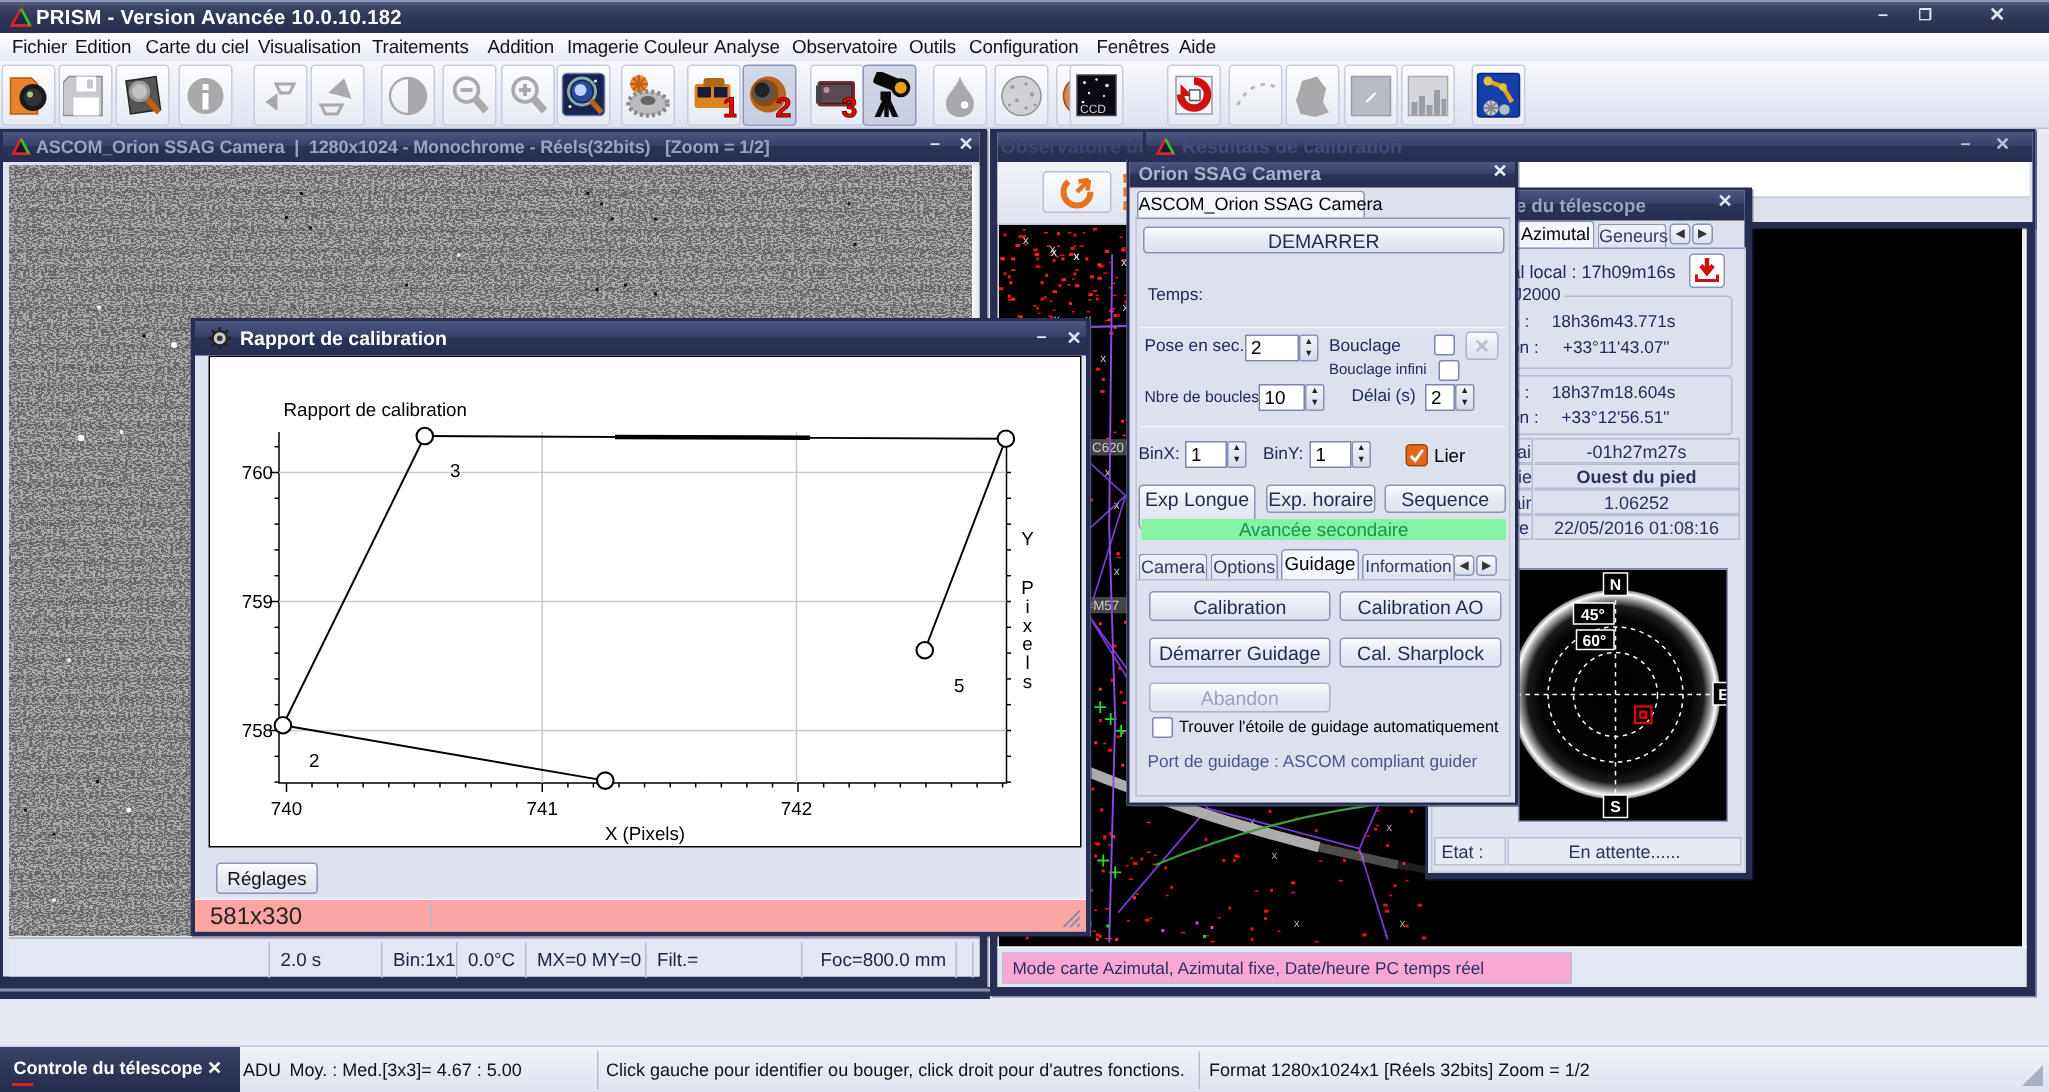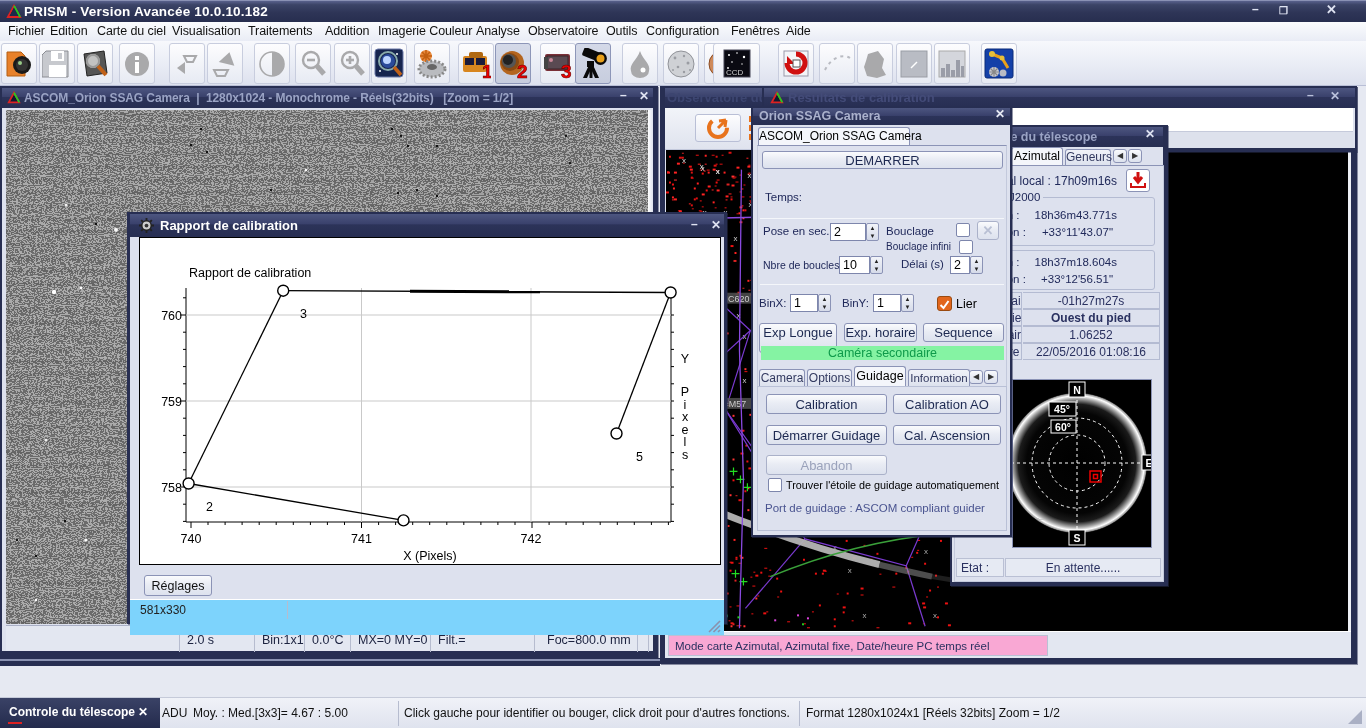--- a/index.html
+++ b/index.html
@@ -205,21 +205,21 @@
         </g>
       </svg>
     </div>
 <div class="tbtn" style="left:704px;width:36px;">
       <svg width="30" height="32" viewBox="0 0 30 32">
         <circle cx="15" cy="16" r="13" fill="#cf8a5a"></circle>
         <circle cx="15" cy="16" r="13" fill="none" stroke="#8a4a22"></circle>
         <path d="M8 24 l10 -10 M18 14 a5 5 0 1 0 -3 -3" stroke="#7a3a15" stroke-width="4" fill="none"></path>
       </svg>
     </div>
-<div class="tbtn" style="left:713px;width:47px;text-align:center;">
+<div class="tbtn" style="left:713px;width:36px;text-align:center;">
       <svg width="30" height="32" viewBox="0 0 30 32">
         <rect x="2" y="2" width="26" height="27" fill="#0a0a12" stroke="#445"></rect>
         <g fill="#fff">
           <circle cx="7" cy="7" r="1"></circle>
           <circle cx="15" cy="5" r=".8"></circle>
           <circle cx="22" cy="9" r="1.2"></circle>
           <circle cx="10" cy="14" r=".8"></circle>
           <circle cx="20" cy="16" r=".7"></circle>
           <circle cx="6" cy="20" r=".9"></circle>
         </g>
@@ -1081,21 +1081,21 @@
 <g fill="#fff" stroke="#000" stroke-width="1.4">
 <circle cx="48.6" cy="245.5" r="5.5"></circle>
 <circle cx="143.2" cy="52.7" r="5.5"></circle>
 <circle cx="263.5" cy="282.4" r="5.5"></circle>
 <circle cx="476.5" cy="195.5" r="5.5"></circle>
 <circle cx="530.6" cy="54.5" r="5.5"></circle>
 </g>
   </svg>
  </div>
  <div class="btn" style="left:14px;top:361px;width:68px;height:21px;line-height:20px;font-size:12.5px;color:#111;">Réglages</div>
- <div class="abs" style="left:0px;top:385px;width:594px;height:36px;background:#7dd3fc;border-top:1px solid #fff;font-size:12px;color:#222;">
+ <div class="abs" style="left:0px;top:385px;width:594px;height:22px;background:#fca5a5;border-top:1px solid #fff;font-size:16px;color:#222;">
    <span class="abs" style="left:10px;top:3px;">581x330</span>
    <div class="abs" style="left:157px;top:1px;width:1px;height:18px;background:#b6bccf;"></div>
    <svg class="abs" style="right:3px;bottom:2px" width="13" height="13">
         <g stroke="#8a91ad" stroke-width="1.6">
           <path d="M12 1 L1 12M12 5.5 L5.5 12M12 10 L10 12"></path>
         </g>
       </svg>
  </div>
 </div>
 
@@ -1201,32 +1201,32 @@
 <span class="lbl" style="left:89px;top:189px;">BinY:</span>
 <div class="fld" style="left:120px;top:186px;width:28px;height:18px;line-height:16px;">1</div>
 <div class="spin" style="left:148px;top:186px;height:18px;">▲<br>▼</div>
 <div class="abs" style="left:184px;top:188px;width:15px;height:15px;background:#e2661c;border:1px solid #9a4a10;border-radius:3px;"><svg width="13" height="13">
         <path d="M2.5 7 l3 3 5-7" stroke="#fff" stroke-width="2" fill="none"></path>
       </svg></div>
 <span class="lbl" style="left:203px;top:189px;font-size:12.5px;color:#000;">Lier</span>
 <div class="btn" style="left:6px;top:215px;width:78px;height:30px;line-height:18px;">Exp Longue</div>
 <div class="btn" style="left:91px;top:215px;width:73px;height:19px;line-height:18px;">Exp. horaire</div>
 <div class="btn" style="left:170px;top:215px;width:81px;height:19px;line-height:18px;">Sequence</div>
-<div class="abs" style="left:8px;top:238px;width:243px;height:14px;background:#85f3a3;text-align:center;font-size:12.5px;line-height:14px;color:#0e9a4a;">Caméra secondaire</div>
+<div class="abs" style="left:8px;top:238px;width:243px;height:14px;background:#85f3a3;text-align:center;font-size:12.5px;line-height:14px;color:#0e9a4a;">Avancée secondaire</div>
 <div class="tab" style="left:6px;top:261px;width:46px;height:17px;line-height:16px;">Camera</div>
 <div class="tab" style="left:54px;top:261px;width:45px;height:17px;line-height:16px;">Options</div>
 <div class="tab on" style="left:101px;top:258px;width:52px;height:20px;line-height:19px;font-size:12.5px;">Guidage</div>
 <div class="tab" style="left:155px;top:261px;width:62px;height:17px;line-height:16px;font-size:11.5px;overflow:hidden;">Information</div>
 <div class="btn" style="left:216px;top:262px;width:14px;height:14px;line-height:12px;font-size:8px;color:#333;">◀</div>
 <div class="btn" style="left:231px;top:262px;width:14px;height:14px;line-height:12px;font-size:8px;color:#333;">▶</div>
 <div class="abs" style="left:4px;top:278px;width:250px;height:145px;border:1px solid #b9c0d6;background:#dde1ee;"></div>
 <div class="btn" style="left:13px;top:286px;width:121px;height:20px;line-height:19px;">Calibration</div>
 <div class="btn" style="left:140px;top:286px;width:108px;height:20px;line-height:19px;">Calibration AO</div>
 <div class="btn" style="left:13px;top:317px;width:121px;height:20px;line-height:19px;">Démarrer Guidage</div>
-<div class="btn" style="left:140px;top:317px;width:108px;height:20px;line-height:19px;">Cal. Ascension</div>
+<div class="btn" style="left:140px;top:317px;width:108px;height:20px;line-height:19px;">Cal. Sharplock</div>
 <div class="btn dis" style="left:13px;top:347px;width:121px;height:20px;line-height:19px;">Abandon</div>
 <div class="cb" style="left:15px;top:370px;"></div>
 <span class="lbl" style="left:33px;top:371px;font-size:10.8px;color:#000;">Trouver l'étoile de guidage automatiquement</span>
 <span class="lbl" style="left:12px;top:394px;color:#4a5490;">Port de guidage : ASCOM compliant guider</span>
 </div>
 
 <div class="abs" style="left:0;top:697px;width:1366px;height:31px;background:linear-gradient(#f0f2f8,#dfe3ee);border-top:1px solid #c5cad9;font-size:12px;color:#111;">
   <div class="abs" style="left:0;top:0;width:160px;height:31px;background:linear-gradient(#3a4266,#232a4c);color:#fff;font-weight:bold;font-size:12px;line-height:29px;padding-left:9px;">Controle du télescope<span style="position:absolute;left:138px;top:0;font-weight:bold;">✕</span>
     <div class="abs" style="left:8px;top:24px;width:14px;height:2px;background:#d22;"></div>
   </div>

